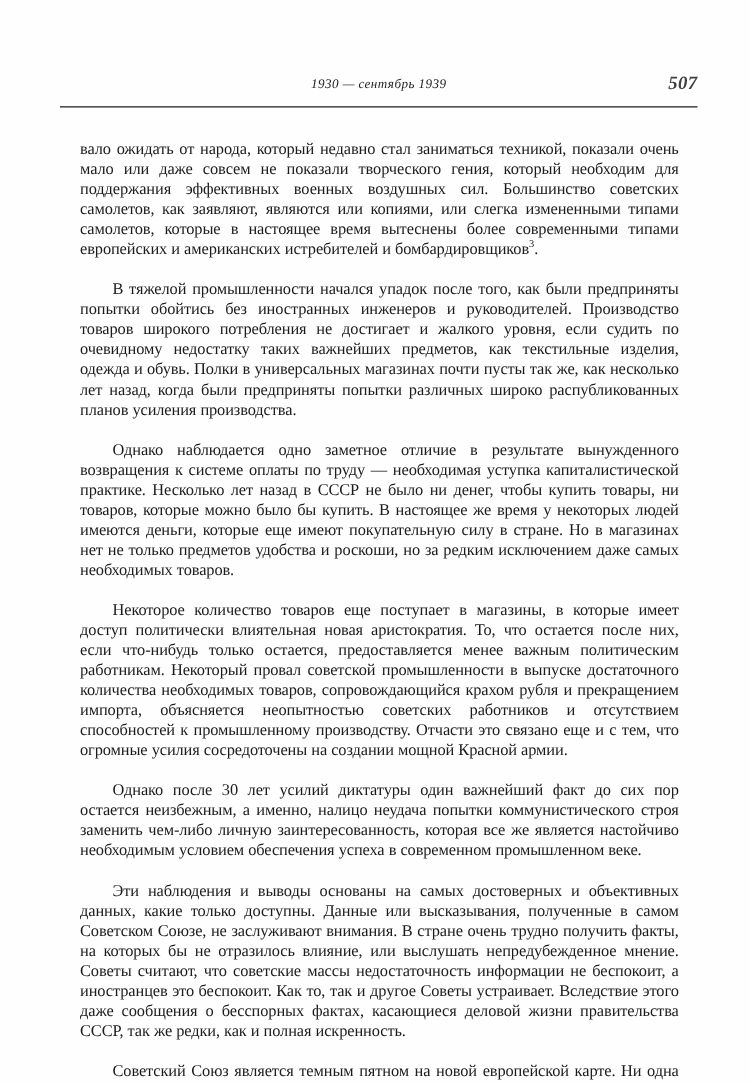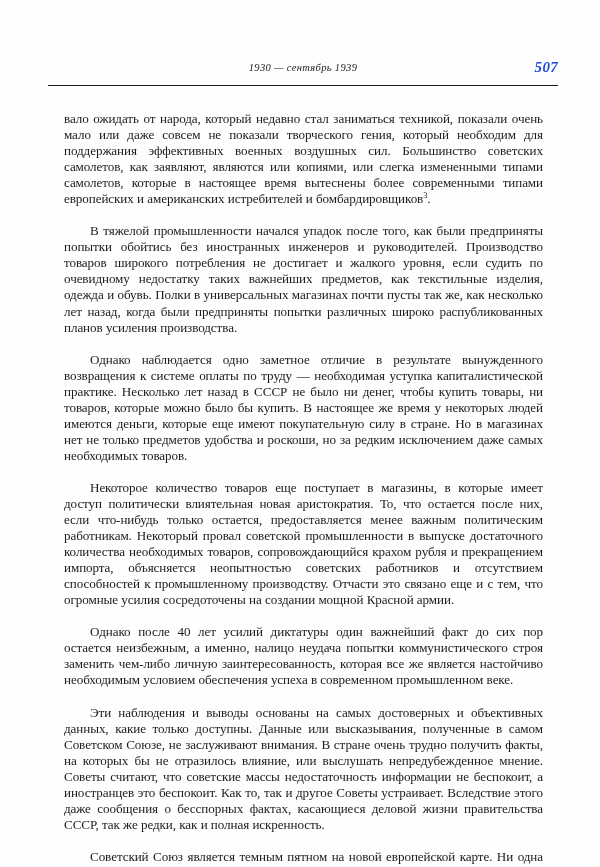--- a/index.html
+++ b/index.html
@@ -50,21 +50,21 @@
   }
 
   .folio {
     position: absolute;
     right: 0;
     top: -1px;
     font-size: 15px;
     font-style: italic;
     font-weight: 700;
     letter-spacing: 0.3px;
-    color: #1d4ed8;
+    color: #404040;
   }
 
   
   .text-column {
     position: absolute;
     left: 48px;
     top: 95px;
     width: 511px;
   }
 
@@ -103,21 +103,21 @@
   <div class="text-column">
 
     <p class="para no-indent"><span>вало ожидать от народа, который недавно стал заниматься техникой, показали очень мало или даже совсем не показали творческого гения, который необходим для поддержания эффективных военных воздушных сил. Большинство советских самолетов, как заявляют, являются или копиями, или слегка измененными типами самолетов, которые в настоящее время вытеснены более современными типами европейских и американских истребителей и бомбардировщиков</span><sup>3</sup><span>.</span></p>
 
     <p class="para"><span>В тяжелой промышленности начался упадок после того, как были предприняты попытки обойтись без иностранных инженеров и руководителей. Производство товаров широкого потребления не достигает и жалкого уровня, если судить по очевидному недостатку таких важнейших предметов, как текстильные изделия, одежда и обувь. Полки в универсальных магазинах почти пусты так же, как несколько лет назад, когда были предприняты попытки различных широко распубликованных планов усиления производства.</span></p>
 
     <p class="para"><span>Однако наблюдается одно заметное отличие в результате вынужденного возвращения к системе оплаты по труду — необходимая уступка капиталистической практике. Несколько лет назад в СССР не было ни денег, чтобы купить товары, ни товаров, которые можно было бы купить. В настоящее же время у некоторых людей имеются деньги, которые еще имеют покупательную силу в стране. Но в магазинах нет не только предметов удобства и роскоши, но за редким исключением даже самых необходимых товаров.</span></p>
 
     <p class="para"><span>Некоторое количество товаров еще поступает в магазины, в которые имеет доступ политически влиятельная новая аристократия. То, что остается после них, если что-нибудь только остается, предоставляется менее важным политическим работникам. Некоторый провал советской промышленности в выпуске достаточного количества необходимых товаров, сопровождающийся крахом рубля и прекращением импорта, объясняется неопытностью советских работников и отсутствием способностей к промышленному производству. Отчасти это связано еще и с тем, что огромные усилия сосредоточены на создании мощной Красной армии.</span></p>
 
-    <p class="para"><span>Однако после 40 лет усилий диктатуры один важнейший факт до сих пор остается неизбежным, а именно, налицо неудача попытки коммунистического строя заменить чем-либо личную заинтересованность, которая все же является настойчиво необходимым условием обеспечения успеха в современном промышленном веке.</span></p>
+    <p class="para"><span>Однако после 30 лет усилий диктатуры один важнейший факт до сих пор остается неизбежным, а именно, налицо неудача попытки коммунистического строя заменить чем-либо личную заинтересованность, которая все же является настойчиво необходимым условием обеспечения успеха в современном промышленном веке.</span></p>
 
     <p class="para"><span>Эти наблюдения и выводы основаны на самых достоверных и объективных данных, какие только доступны. Данные или высказывания, полученные в самом Советском Союзе, не заслуживают внимания. В стране очень трудно получить факты, на которых бы не отразилось влияние, или выслушать непредубежденное мнение. Советы считают, что советские массы недостаточность информации не беспокоит, а иностранцев это беспокоит. Как то, так и другое Советы устраивает. Вследствие этого даже сообщения о бесспорных фактах, касающиеся деловой жизни правительства СССР, так же редки, как и полная искренность.</span></p>
 
     <p class="para"><span>Советский Союз является темным пятном на новой европейской карте. Ни одна газета и даже официальное советское агентство ТАСС не дают картины жизни в масштабе всей страны так, как к этому привыкли американские читатели. В СССР факты, касающиеся населения и не касающиеся политики или</span></p>
 
   </div>
 
 </div>
 
 </body></html>

